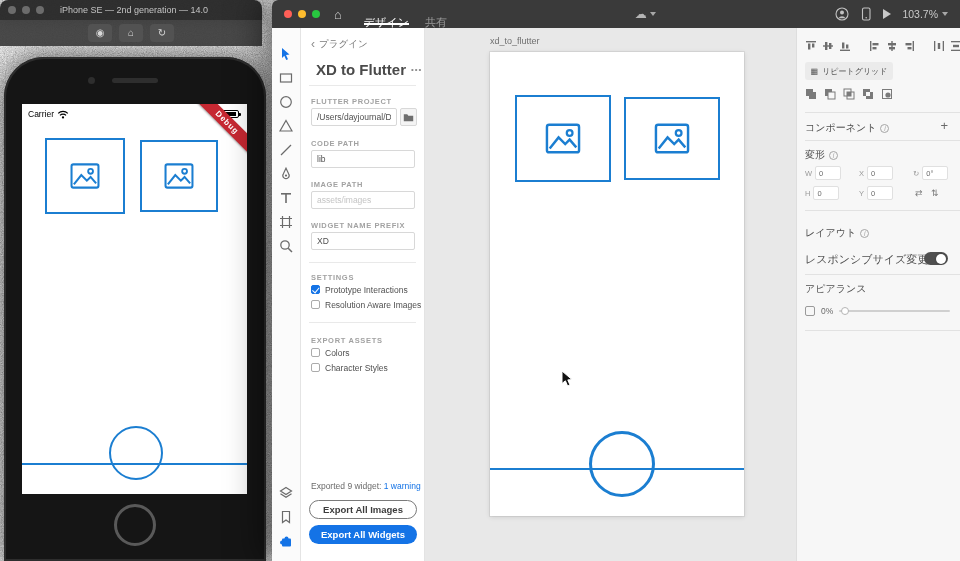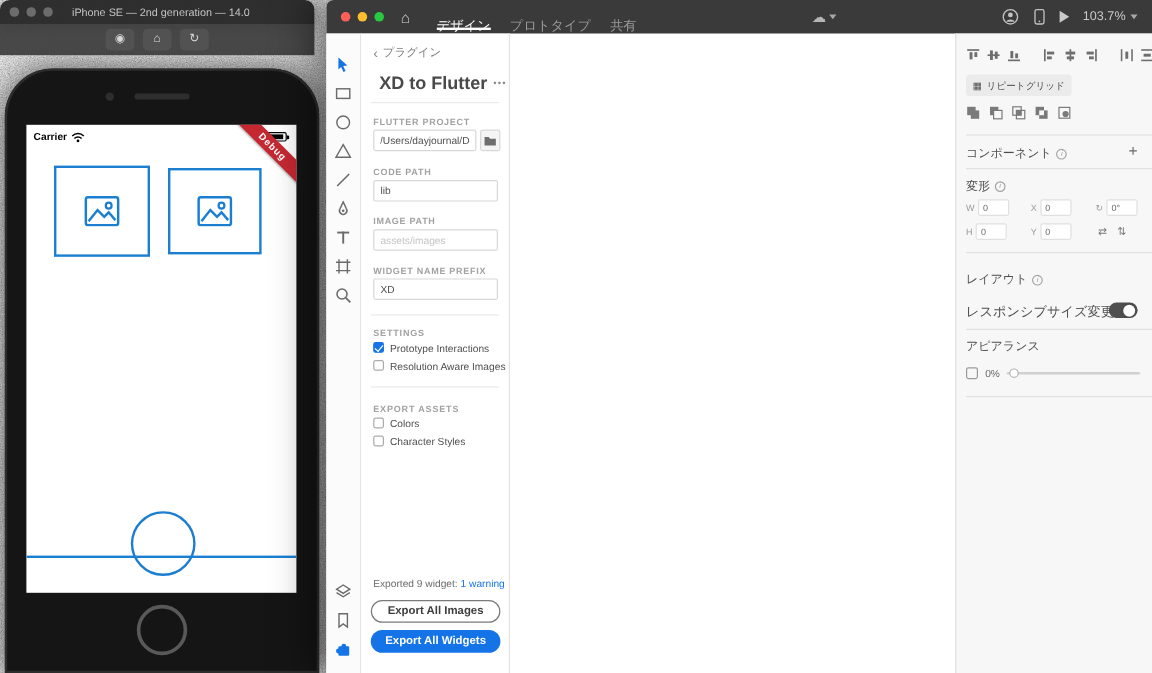--- a/index.html
+++ b/index.html
@@ -14,21 +14,21 @@
   .tl.gray{background:#6c6c6c}
   .sim-title{font-size:9px;color:#c3c3c3;margin-left:10px;white-space:nowrap;overflow:hidden}
   .sim-toolbar{position:absolute;left:0;top:20px;width:262px;height:26px;background:rgba(60,60,60,.92);display:flex;align-items:center;justify-content:center;gap:7px;z-index:3}
   .sim-btn{width:24px;height:18px;border-radius:4px;background:#525252;color:#d8d8d8;font-size:10px;line-height:10px;display:flex;align-items:center;justify-content:center;cursor:pointer}
 
   
   .phone{position:absolute;left:4px;top:57px;width:262px;height:504px;background:#151515;border-radius:40px 40px 0 0;box-shadow:0 0 26px rgba(0,0,0,.6),inset 0 0 0 2px #2d2d2d;z-index:2}
   .speaker{position:absolute;left:50%;top:21px;transform:translateX(-50%);width:46px;height:5px;border-radius:3px;background:#2e2e2e}
   .camera{position:absolute;left:84px;top:20px;width:7px;height:7px;border-radius:50%;background:#2e2e2e}
   .screen{position:absolute;left:18px;top:47px;width:225px;height:390px;background:#fff;overflow:hidden}
-  .sb-carrier{position:absolute;left:6px;top:5px;display:flex;align-items:center;gap:3px;font-size:8.5px;font-weight:bold;color:#000}
+  .sb-carrier{position:absolute;left:6px;top:5px;display:flex;align-items:center;gap:3px;font-size:8.5px;font-weight:normal;color:#000}
   .sb-time{position:absolute;left:0;right:0;top:5px;text-align:center;font-size:8.5px;font-weight:bold;color:#000}
   .sb-batt{position:absolute;right:8px;top:6px;width:18px;height:8px;border:1px solid #000;border-radius:2px}
   .sb-batt::after{content:"";position:absolute;right:-3px;top:2px;width:2px;height:3px;background:#000;border-radius:0 1px 1px 0}
   .sb-batt .fill{position:absolute;left:1px;top:1px;bottom:1px;width:13px;background:#000}
   .debug{position:absolute;top:12px;right:-30px;width:100px;transform:rotate(45deg);background:#c62832;color:#fff;font-size:8px;font-weight:bold;text-align:center;line-height:13px;letter-spacing:.8px;box-shadow:0 1px 2px rgba(0,0,0,.35)}
   .wbox{position:absolute;border:2px solid #1b7ed1;background:#fff;display:flex;align-items:center;justify-content:center}
   .wline{position:absolute;left:0;right:0;height:2px;background:#1b7ed1}
   .wcircle{position:absolute;border-radius:50%;border:3px solid #1b7ed1;background:transparent}
   .home-btn{position:absolute;left:110px;top:447px;width:42px;height:42px;border:3px solid #595959;border-radius:50%}
 
@@ -180,21 +180,20 @@
 
   <div class="xd">
 
     <div class="xd-tb">
       <span class="tl red"></span>
       <span class="tl yel"></span>
       <span class="tl grn"></span>
       <span class="xd-home">⌂</span>
       <div class="xd-tabs">
         <span class="xd-tab active">デザイン</span>
-        <span class="xd-tab">プロトタイプ</span>
         <span class="xd-tab">共有</span>
       </div>
       <div class="sp"></div>
       <div class="xd-cloud">
         <span>☁</span>
         <span class="chev"></span>
       </div>
       <div class="sp"></div>
       <div class="xd-right">
         <svg width="14" height="14" viewBox="0 0 14 14">
@@ -342,20 +341,44 @@
       </label>
 
       <div class="pp-status">
         <span>Exported 9 widget:</span>
         <span class="warn">1 warning</span>
       </div>
       <div class="btn outline">Export All Images</div>
       <div class="btn primary">Export All Widgets</div>
     </div>
 
+    <div class="canvas">
+      <span class="ab-label">xd_to_flutter</span>
+      <div class="artboard">
+        <div class="wbox" style="left:25px;top:43px;width:96px;height:87px">
+          <svg width="36" height="31" viewBox="0 0 32 28">
+            <rect x="1.5" y="1.5" width="29" height="25" rx="2" stroke="#1b7ed1" stroke-width="2.2" fill="none"></rect>
+            <circle cx="22" cy="9" r="2.6" stroke="#1b7ed1" stroke-width="2" fill="none"></circle>
+            <path d="M4 23 L12 13 L18 19 L22 15 L28 22" stroke="#1b7ed1" stroke-width="2.2" fill="none"></path>
+          </svg>
+        </div>
+        <div class="wbox" style="left:134px;top:45px;width:96px;height:83px">
+          <svg width="36" height="31" viewBox="0 0 32 28">
+            <rect x="1.5" y="1.5" width="29" height="25" rx="2" stroke="#1b7ed1" stroke-width="2.2" fill="none"></rect>
+            <circle cx="22" cy="9" r="2.6" stroke="#1b7ed1" stroke-width="2" fill="none"></circle>
+            <path d="M4 23 L12 13 L18 19 L22 15 L28 22" stroke="#1b7ed1" stroke-width="2.2" fill="none"></path>
+          </svg>
+        </div>
+        <div class="wline" style="top:416px"></div>
+        <div class="wcircle" style="left:99px;top:379px;width:66px;height:66px"></div>
+      </div>
+      <svg class="cursor" width="14" height="18" viewBox="0 0 14 18">
+        <path d="M1 1 L1 13.5 L4.4 10.8 L6.6 16 L9 15 L6.8 9.9 L11 9.6 Z" fill="#111" stroke="#fff" stroke-width="1"></path>
+      </svg>
+    </div>
 
     <div class="props">
 
       <div class="alrow">
         <svg class="ai" width="12" height="12" viewBox="0 0 12 12" fill="#6e6e6e">
             <rect x="1" y="1" width="10" height="1.4"></rect>
             <rect x="3" y="3.5" width="2.4" height="6"></rect>
             <rect x="7" y="3.5" width="2.4" height="4"></rect>
           </svg>
         <svg class="ai" width="12" height="12" viewBox="0 0 12 12" fill="#6e6e6e">

